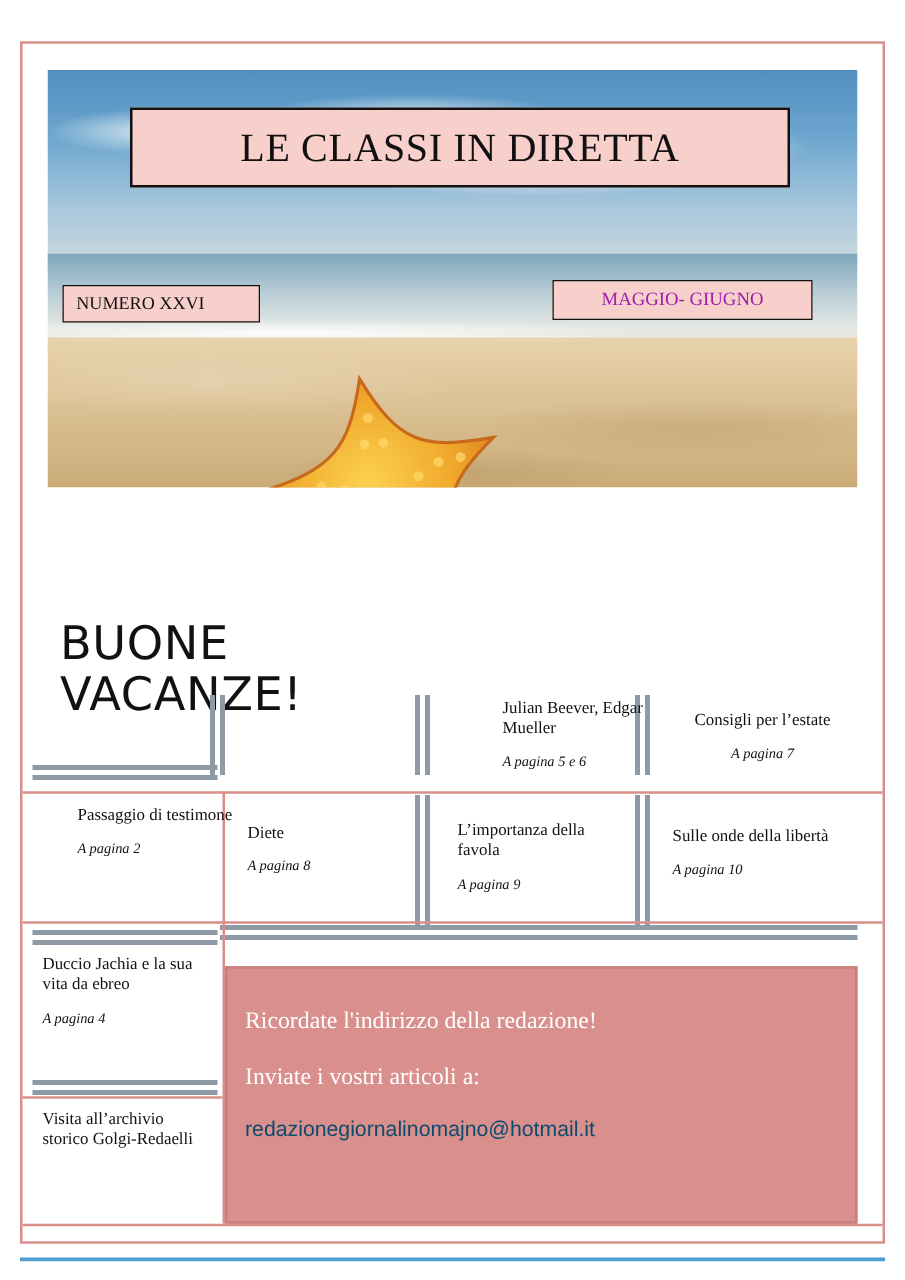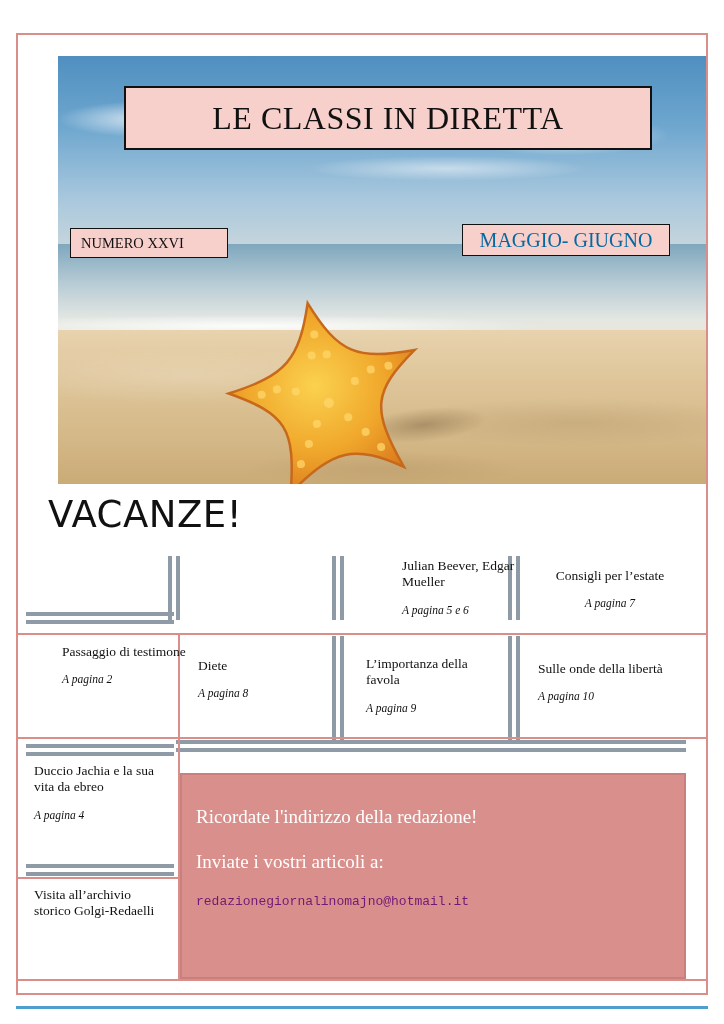--- a/index.html
+++ b/index.html
@@ -43,23 +43,22 @@
     height: 3px;
     background: #4e9fd0;
   }
 
   
   .hero {
     position: absolute;
     left: 38px;
     top: 56px;
     width: 648px;
-    height: 428px;
+    height: 334px;
     overflow: hidden;
-    margin-left: 20px;
   }
   .sky {
     position: absolute;
     left: 0; top: 0; width: 100%; height: 48%;
     background: linear-gradient(to bottom, #4f8fc0 0%, #6fa7cf 35%, #a9c8dd 70%, #cfd9dc 100%);
   }
   .clouds {
     position: absolute;
     left: 0; top: 4%; width: 100%; height: 36%;
     background:
@@ -148,22 +147,22 @@
     top: 168px;
     width: 206px;
     height: 30px;
     background: #f7cfcb;
     border: 1.5px solid #111;
     display: flex;
     align-items: center;
     justify-content: center;
   }
   .date-plate .t {
-    font-size: 20px;
-    color: #0369a1;
+    font-size: 15px;
+    color: #a21caf;
   }
 
   
   .buone {
     position: absolute;
     left: 48px;
     top: 494px;
     width: 290px;
     font-family: "DejaVu Sans", sans-serif;
     font-size: 37px;
@@ -228,23 +227,23 @@
     padding: 10px 14px;
   }
   .notice .line {
     font-family: "Liberation Serif", serif;
     font-size: 19px;
     color: #ffffff;
     line-height: 1.35;
     margin-top: 19px;
   }
   .notice .mail {
-    font-family: Liberation Mono, monospace;
-    font-size: 13px;
-    color: #701a75;
+    font-family: Liberation Sans, sans-serif;
+    font-size: 17px;
+    color: #0c4a6e;
     margin-top: 20px;
   }
 </style>
 </head>
 <body>
 
 <div id="page">
 
   <div class="outer-frame"></div>
 
@@ -297,20 +296,21 @@
     <div class="num-plate">
       <div class="t">NUMERO XXVI</div>
     </div>
 
     <div class="date-plate">
       <div class="t">MAGGIO- GIUGNO</div>
     </div>
   </div>
 
   <div class="buone">
+    <div>BUONE</div>
     <div>VACANZE!</div>
   </div>
 
   <div class="bar" style="left:26px; top:612px; width:148px;"></div>
   <div class="bar" style="left:26px; top:620px; width:148px;"></div>
   <div class="vbar" style="left:168px; top:556px; height:64px;"></div>
   <div class="vbar" style="left:176px; top:556px; height:64px;"></div>
 
   <div class="vbar" style="left:332px; top:556px; height:64px;"></div>
   <div class="vbar" style="left:340px; top:556px; height:64px;"></div>

